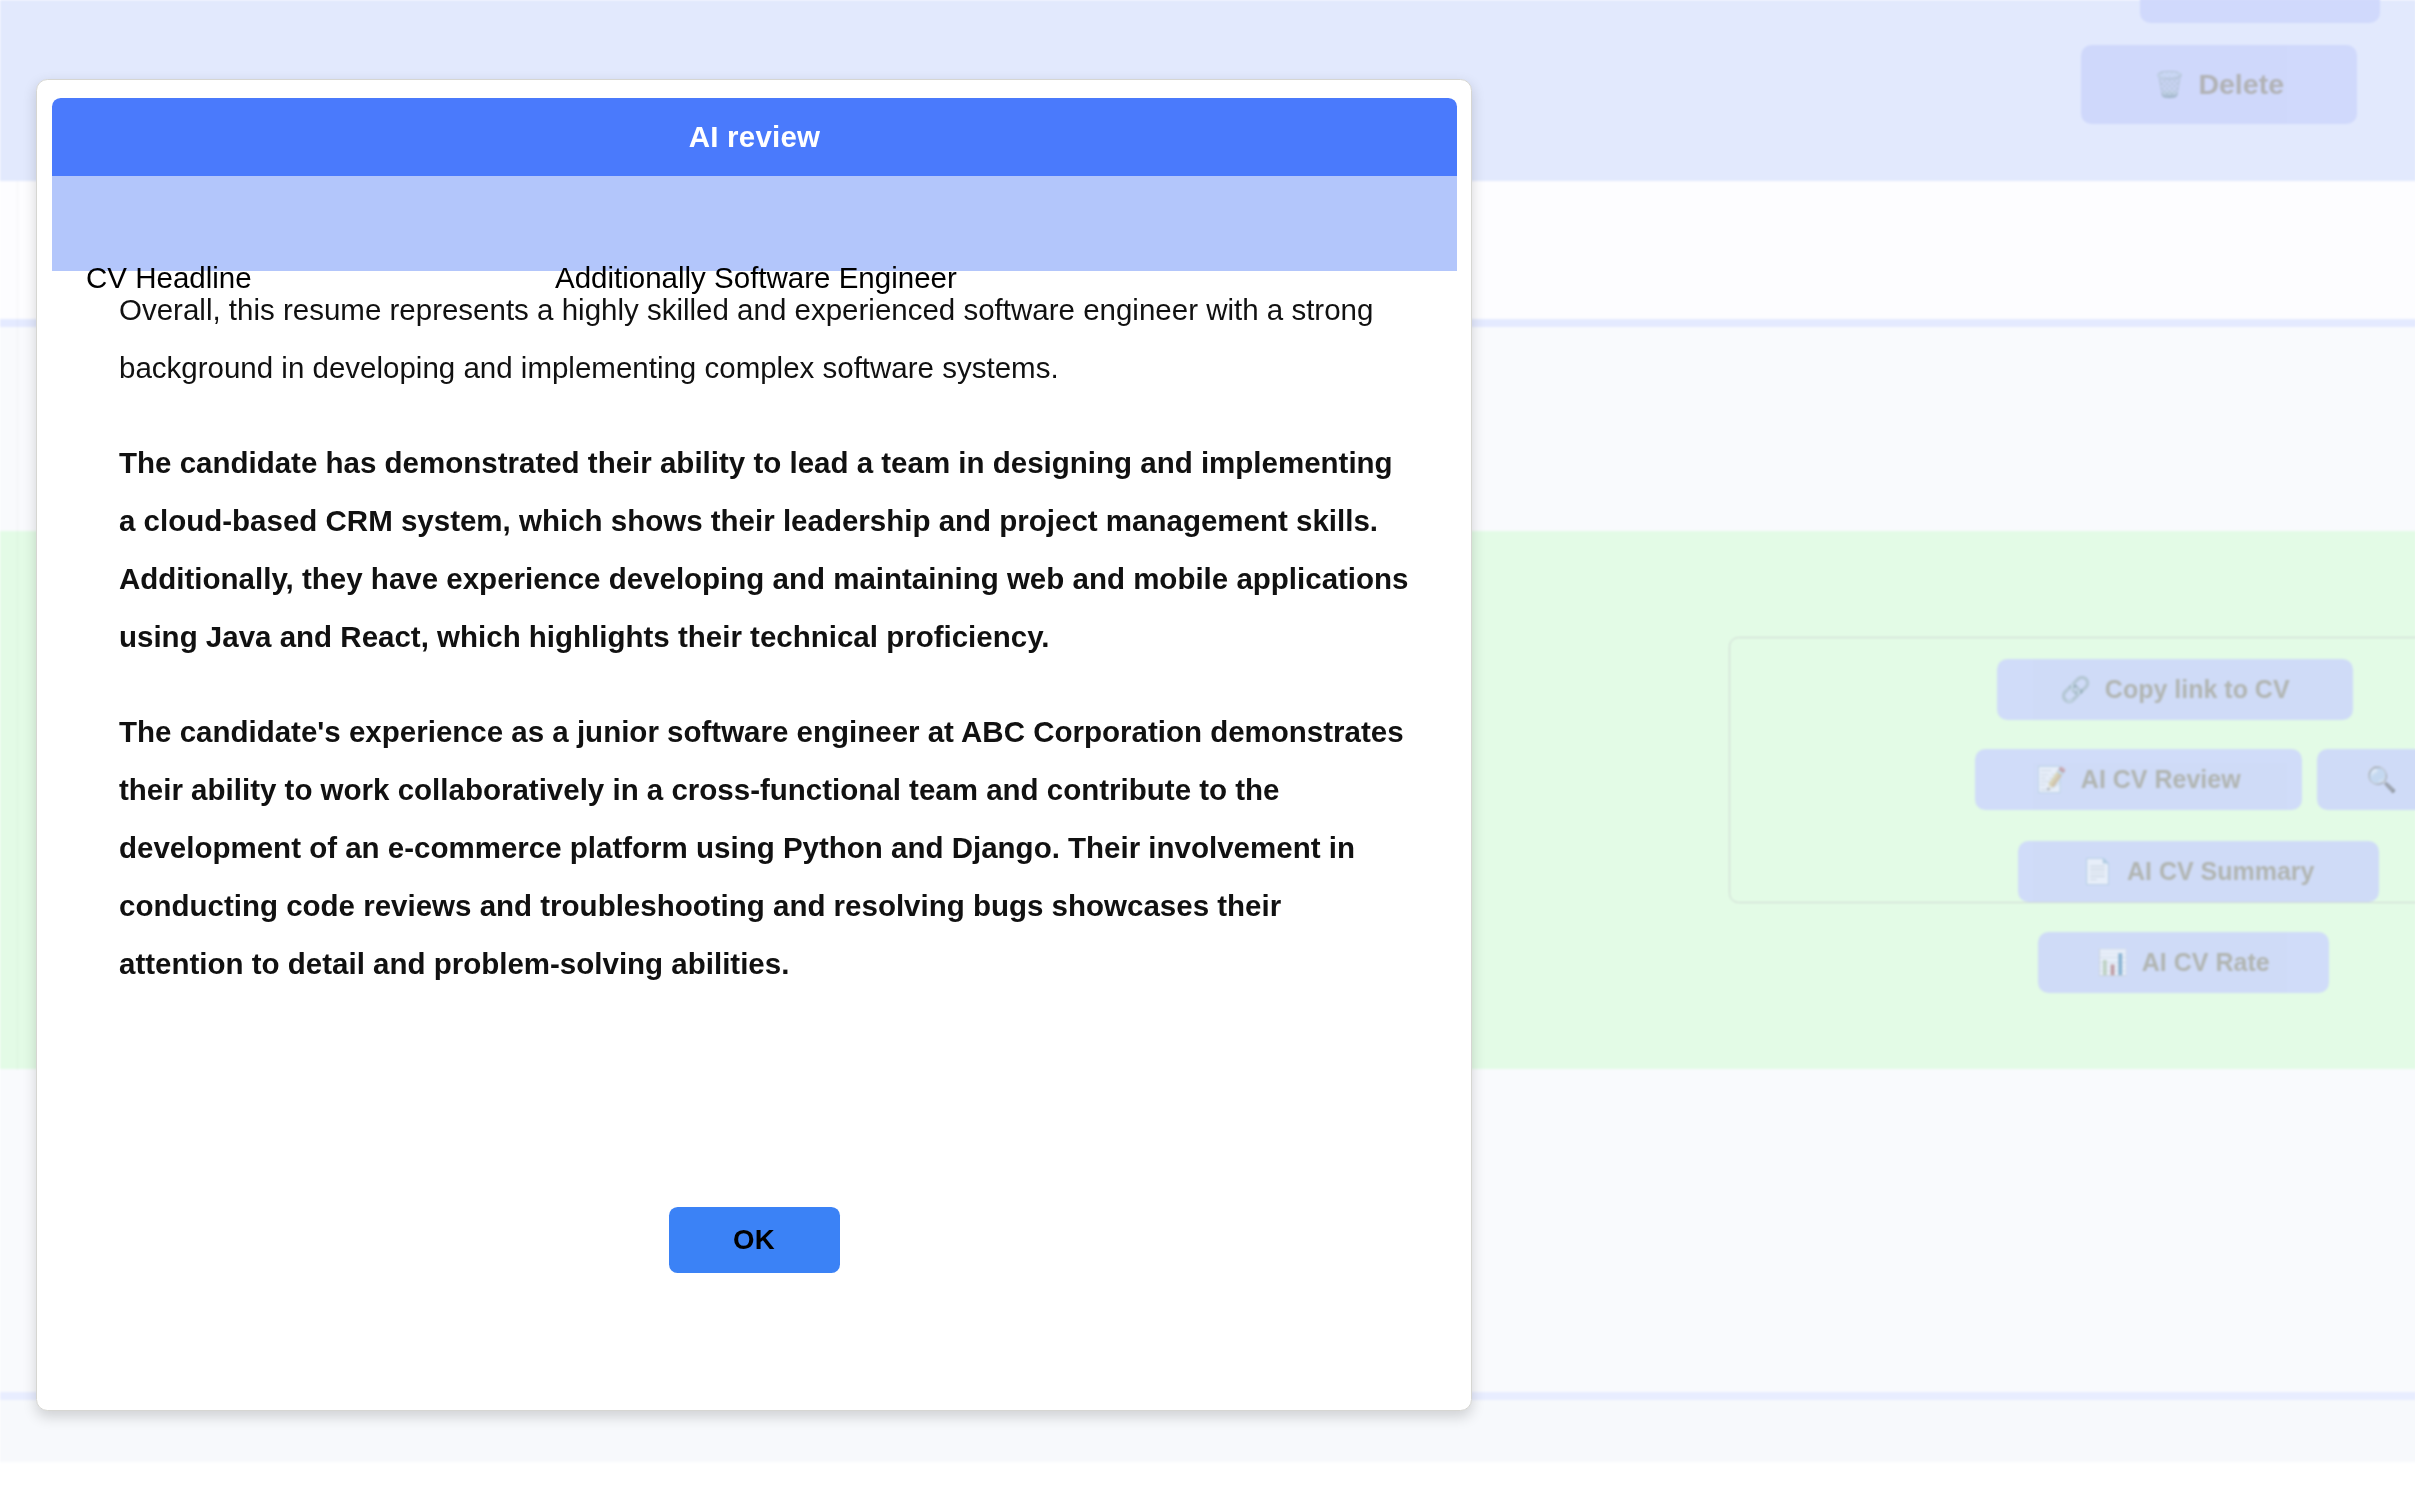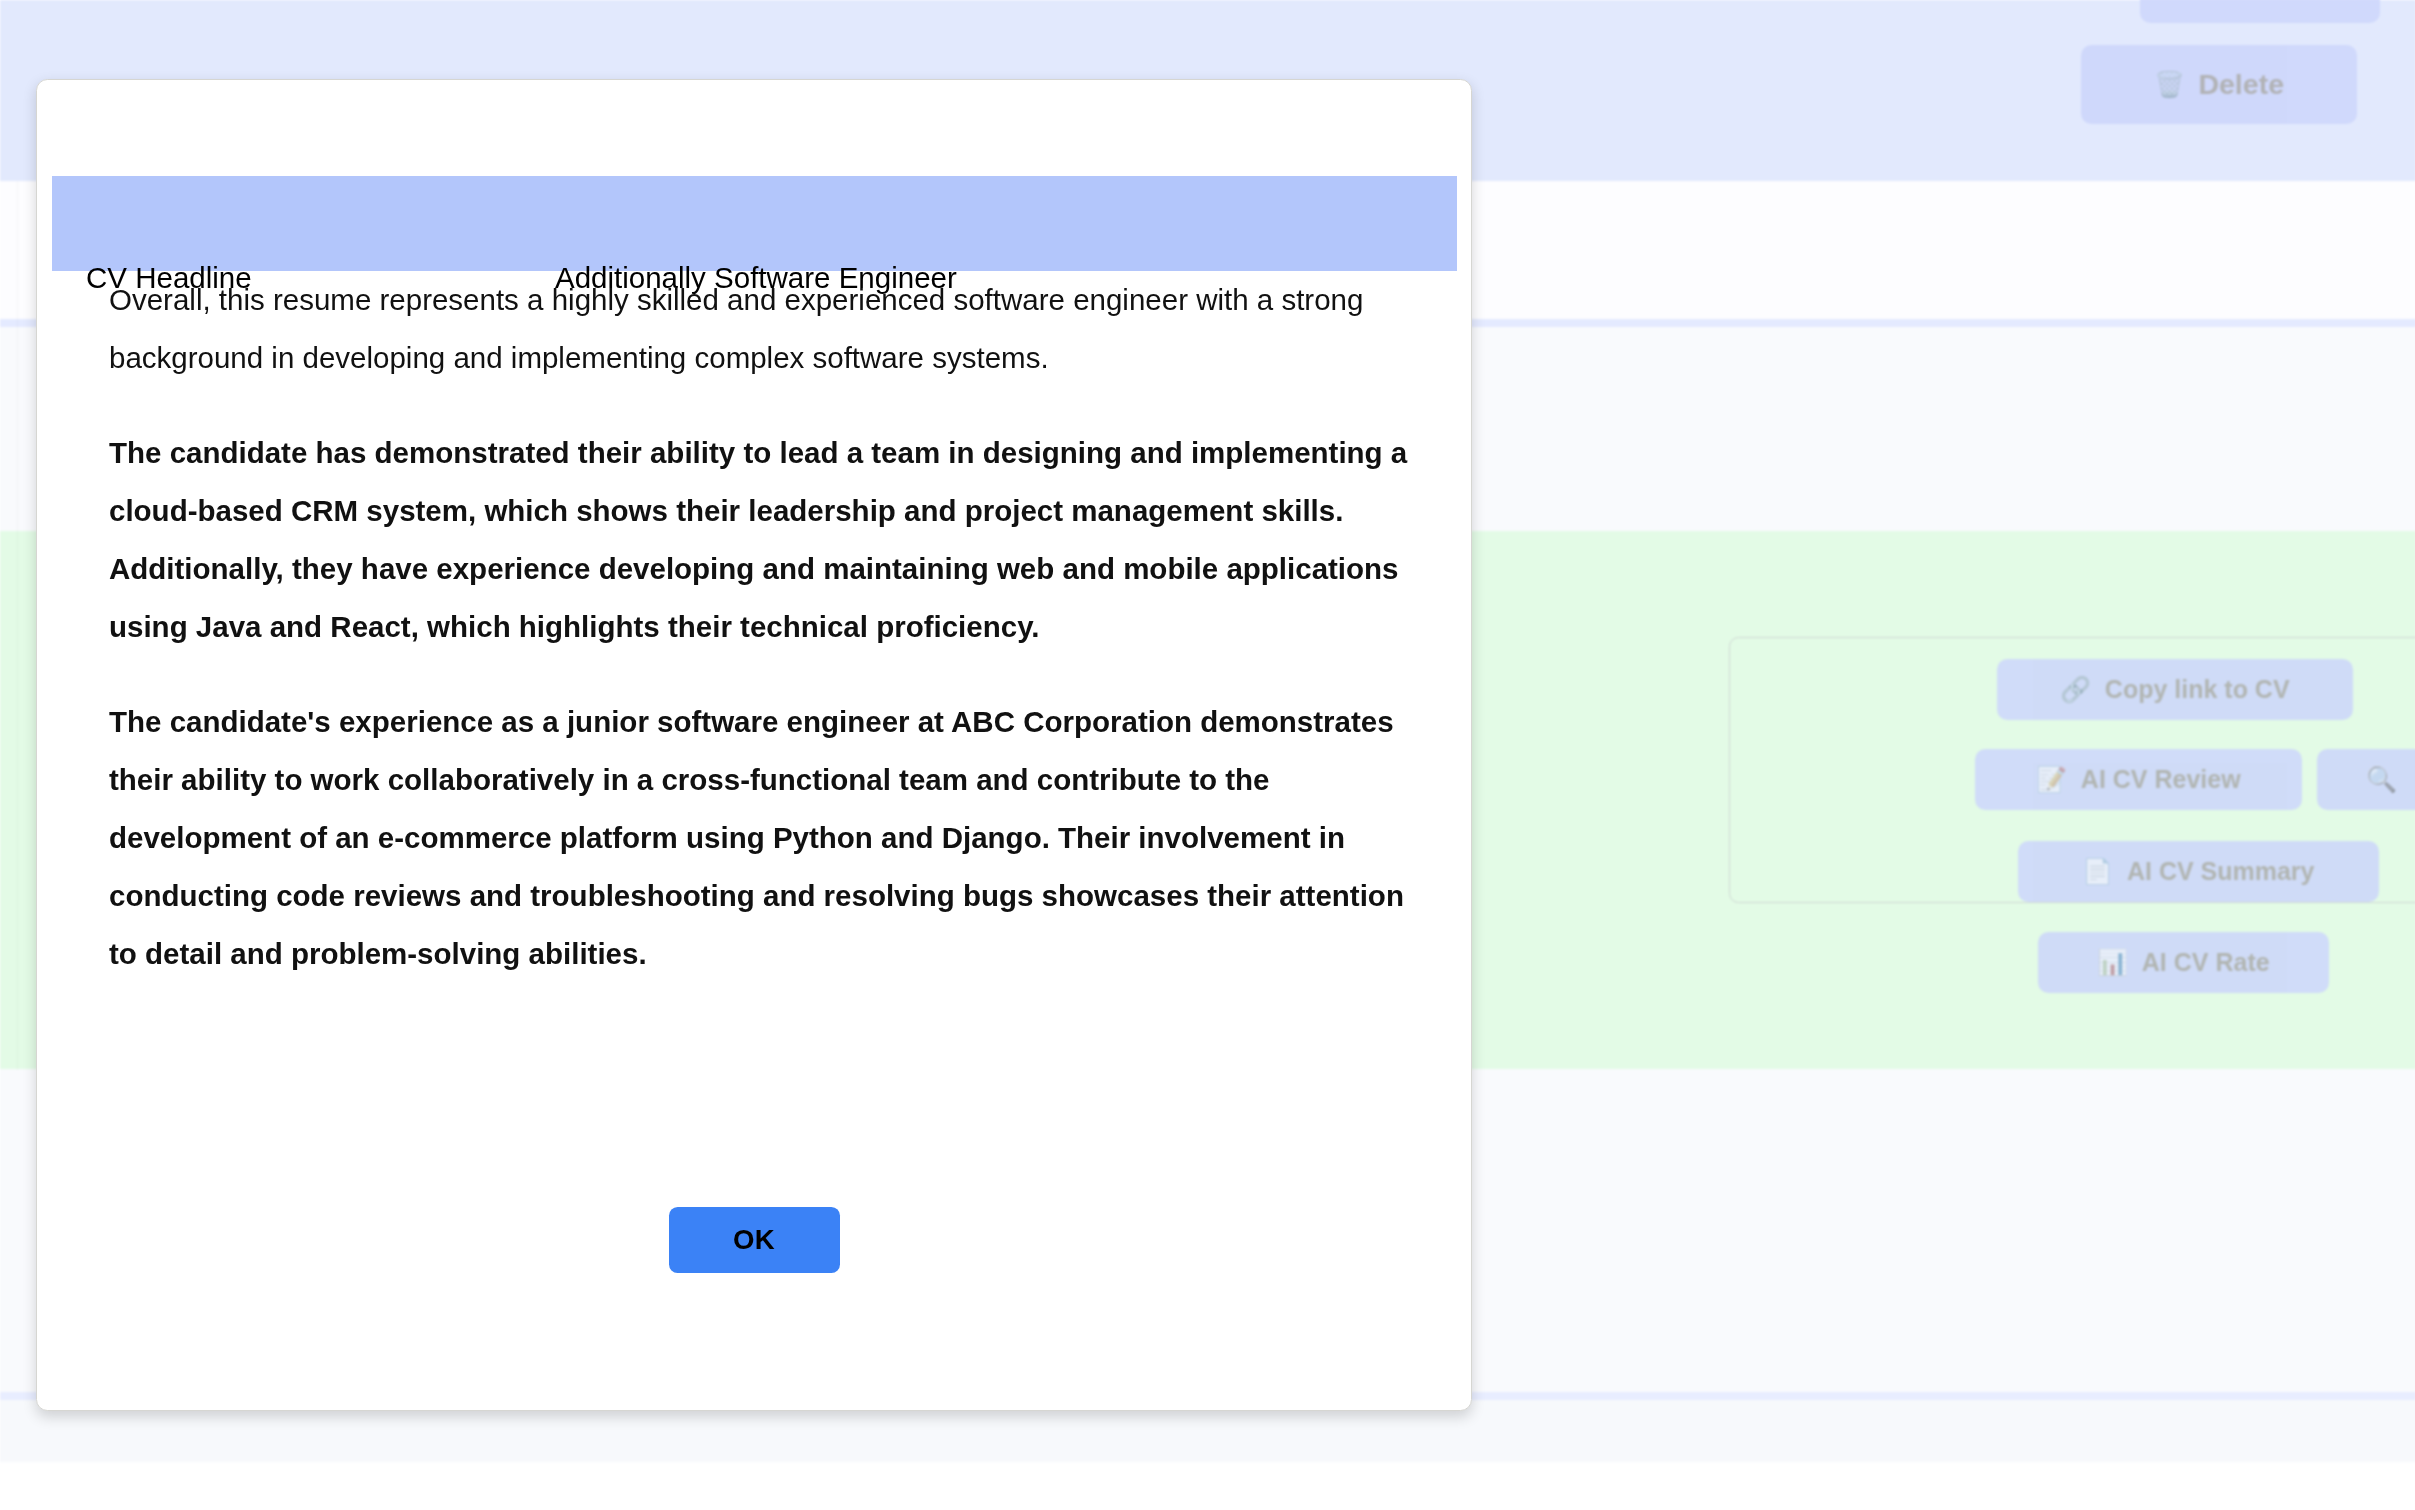--- a/index.html
+++ b/index.html
@@ -243,21 +243,21 @@
 
   #modal-body {
     position: absolute;
     left: 0;
     top: 191px;
     width: 100%;
     padding: 0;
     box-sizing: border-box;
   }
   .para {
-    margin: 0;
+    margin: 10px;
     padding: 0 49px 0 72px;
     font-size: 29.5px;
     line-height: 58px;
     color: #111111;
     text-align: left;
   }
   .para + .para {
     margin-top: 37px;
     font-weight: bold;
   }
@@ -330,20 +330,23 @@
 
   <div class="bg-btn" id="btn-ai-rate">
     <span class="emoji">📊</span>
     <span>AI CV Rate</span>
   </div>
 
 </div>
 
 <div id="modal">
 
+  <div id="modal-header">
+    <span id="modal-title">AI review</span>
+  </div>
 
   <div id="modal-info">
     <div class="info-row r2">
       <span class="info-label">CV Headline</span>
       <span class="info-value">Additionally Software Engineer</span>
     </div>
   </div>
 
   <div id="modal-body">
     <p class="para">Overall, this resume represents a highly skilled and experienced software engineer with a strong background in developing and implementing complex software systems.</p>

